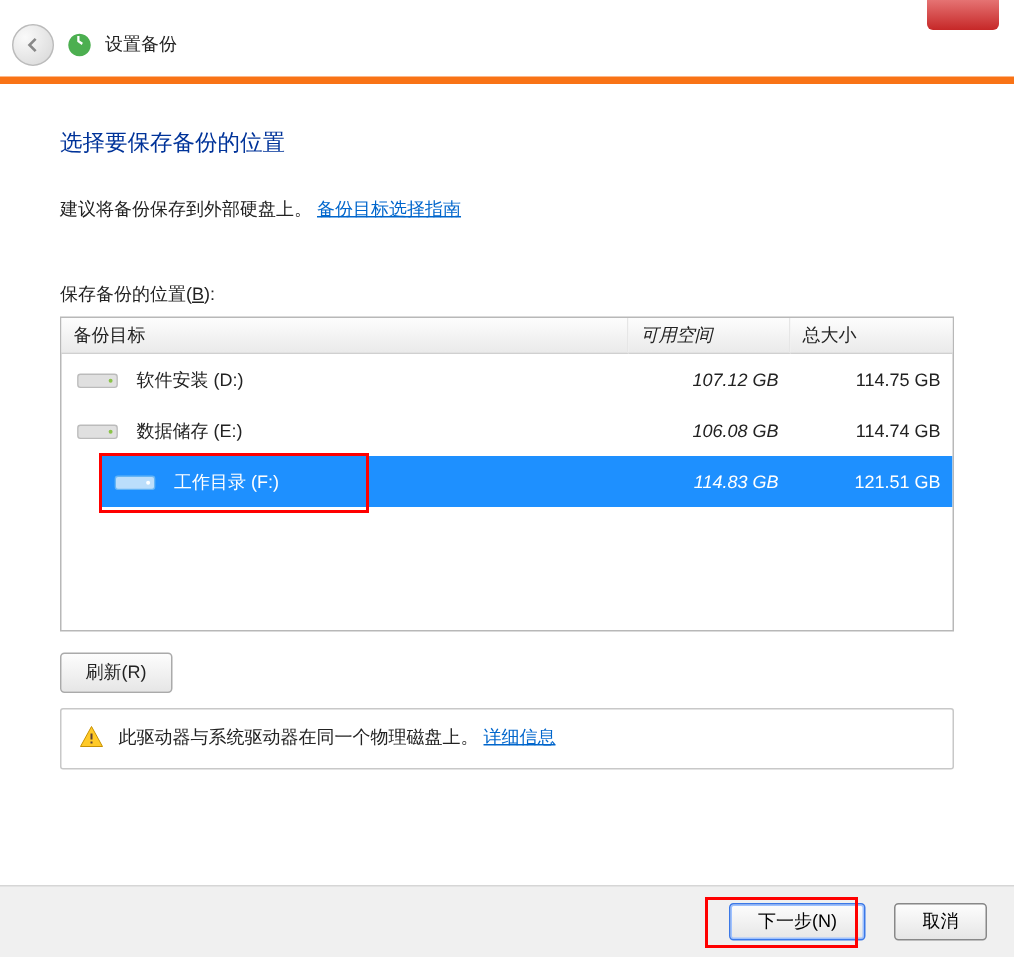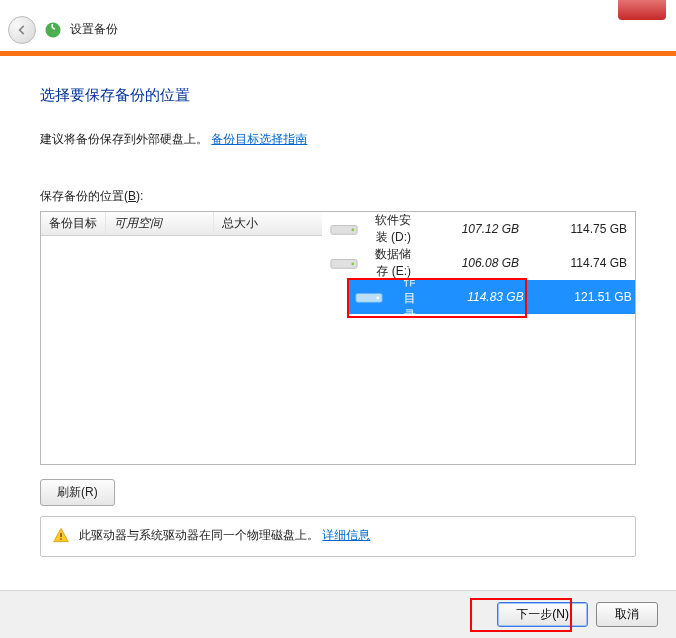--- a/index.html
+++ b/index.html
@@ -28,22 +28,22 @@
 
 .content { padding: 30px 40px 10px 40px; }
 .page-title { font-size: 15px; color: #003399; font-weight: normal; margin-bottom: 26px; }
 .advice { font-size: 12px; color: #222; margin-bottom: 40px; }
 .advice a { color: #0066cc; text-decoration: underline; }
 
 .list-label { font-size: 12px; color: #222; margin-bottom: 6px; }
 .list-label u { text-decoration: underline; }
 
 .drive-table {
-  border: 1px solid #b8b8b8; background: #fff; height: 254px;
-  display: flex; flex-direction: row;
+  border: 1px solid #b8b8b8; background: #fff; height: 210px;
+  display: flex; flex-direction: column;
 }
 .table-head {
   display: flex; height: 24px; align-items: center;
   font-size: 12px; color: #222;
 }
 .th { padding: 0 8px; border-right: 1px solid #e6e6e6; height: 100%; display:flex; align-items:center;
       background: linear-gradient(to bottom, #fdfdfd, #eaeaea); border-bottom: 1px solid #d0d0d0;}
 .col-target { flex: 1 1 auto; }
 .col-free { width: 108px; flex: 0 0 108px; font-style: italic; }
 .col-total { width: 108px; flex: 0 0 108px; border-right: none; }
@@ -75,21 +75,21 @@
   margin-top: 10px; border: 1px solid #c8c8c8; border-radius: 2px;
   padding: 10px 12px; display:flex; align-items:flex-start; gap:10px;
   font-size: 12px; color: #222;
 }
 .warning-icon { flex-shrink:0; }
 .warning-box a { color: #0066cc; text-decoration: underline; text-align: right; }
 
 .footer {
   position: absolute; left:0; right:0; bottom:0; height: 48px;
   background: #f0f0f0; border-top: 1px solid #d6d6d6;
-  display:flex; justify-content:flex-end; align-items:center; gap: 8px;
+  display:flex; justify-content:flex-end; align-items:center; gap: 19px;
   padding: 0 18px;
 }
 .footer-btn {
   font-size: 12px; padding: 3px 18px; border: 1px solid #888;
   background: linear-gradient(to bottom, #fdfdfd, #e6e6e6);
   border-radius: 3px; cursor:pointer;
 }
 .footer-btn.primary { border: 1px solid #3b78e7; box-shadow: 0 0 0 1px #9ec1ff inset; }
 .next-highlight {
   position: absolute; right: 104px; bottom: 6px; width: 102px; height: 34px;

